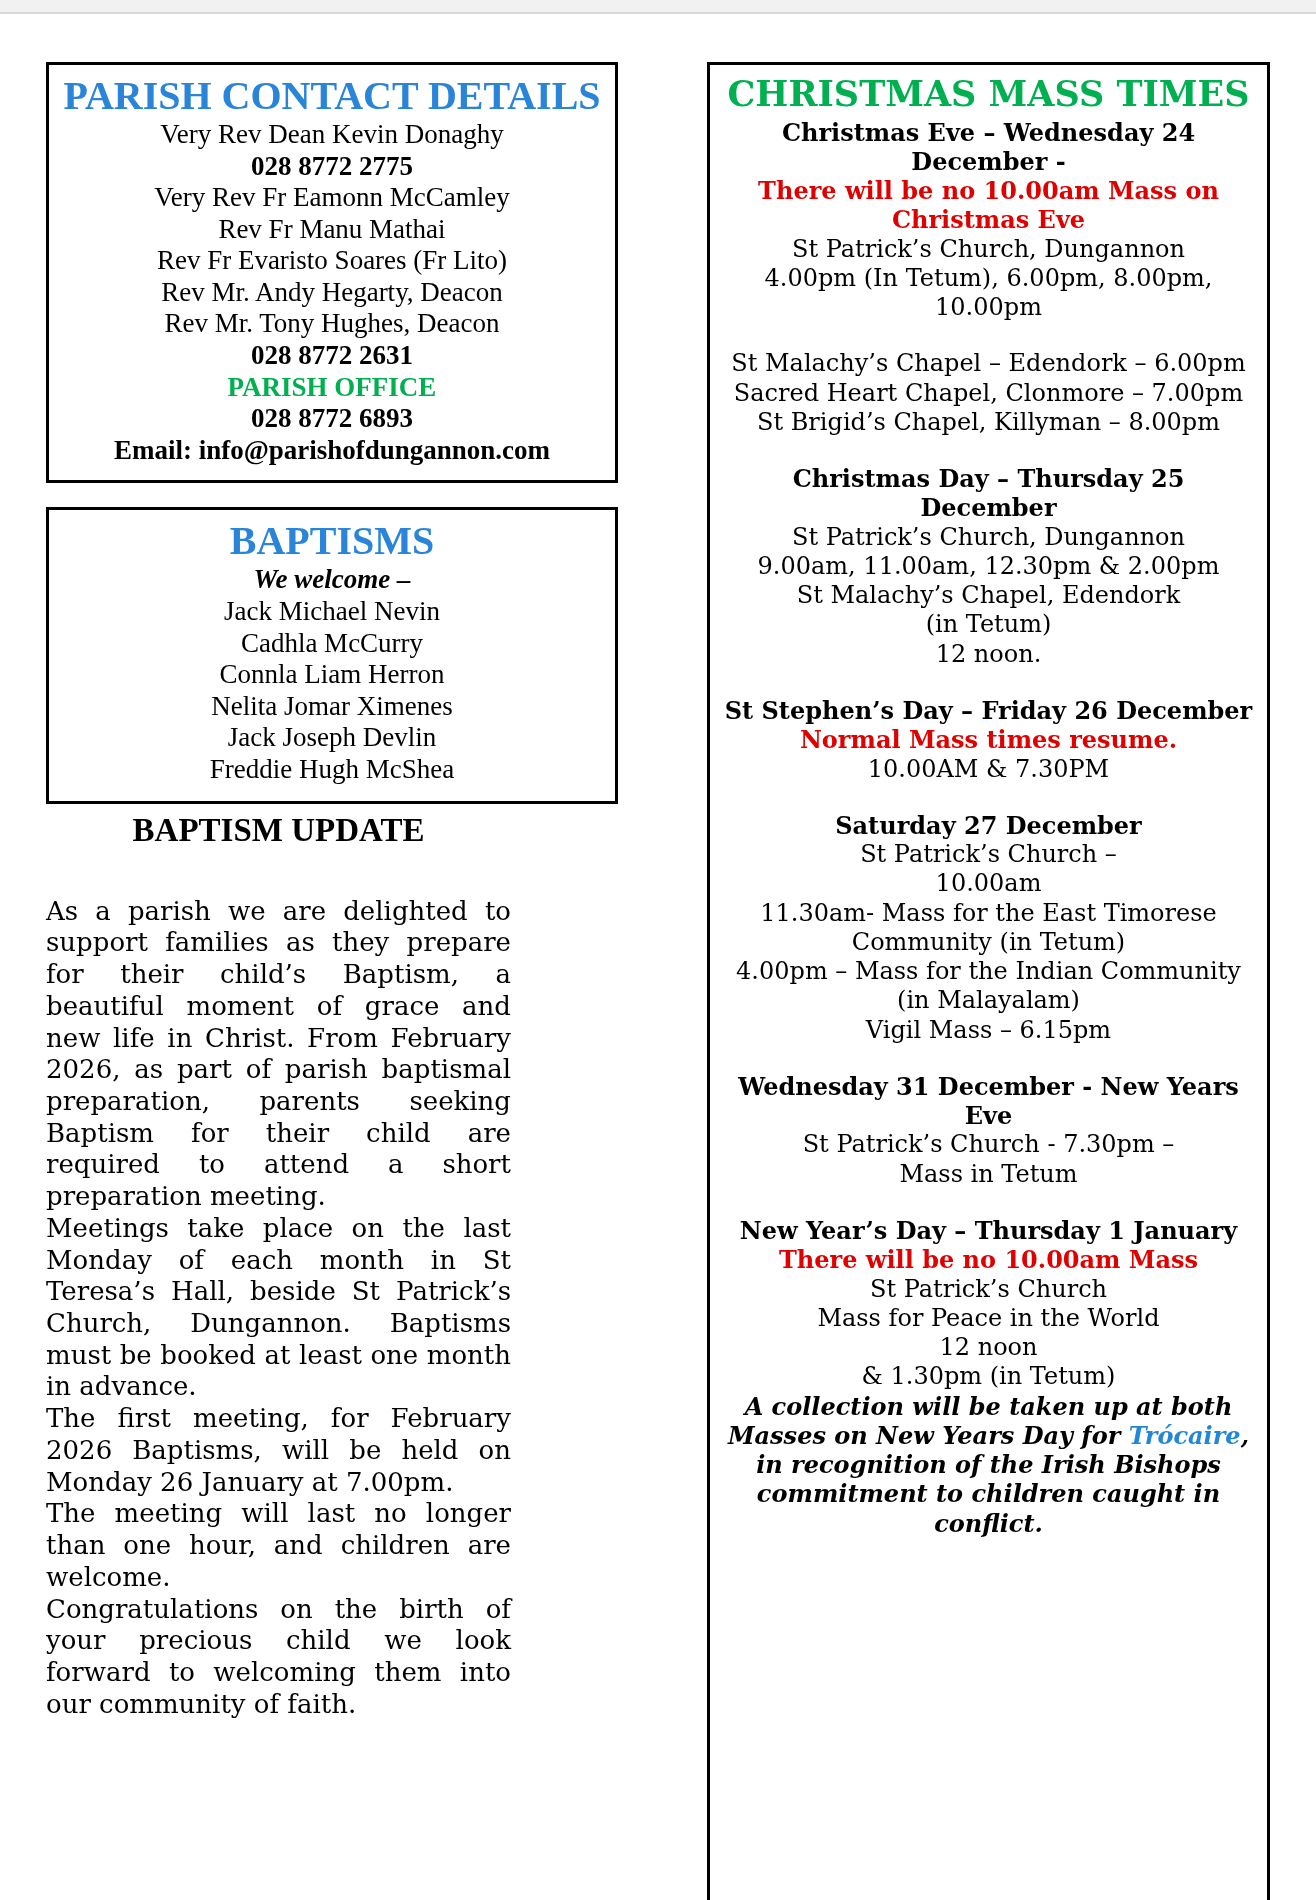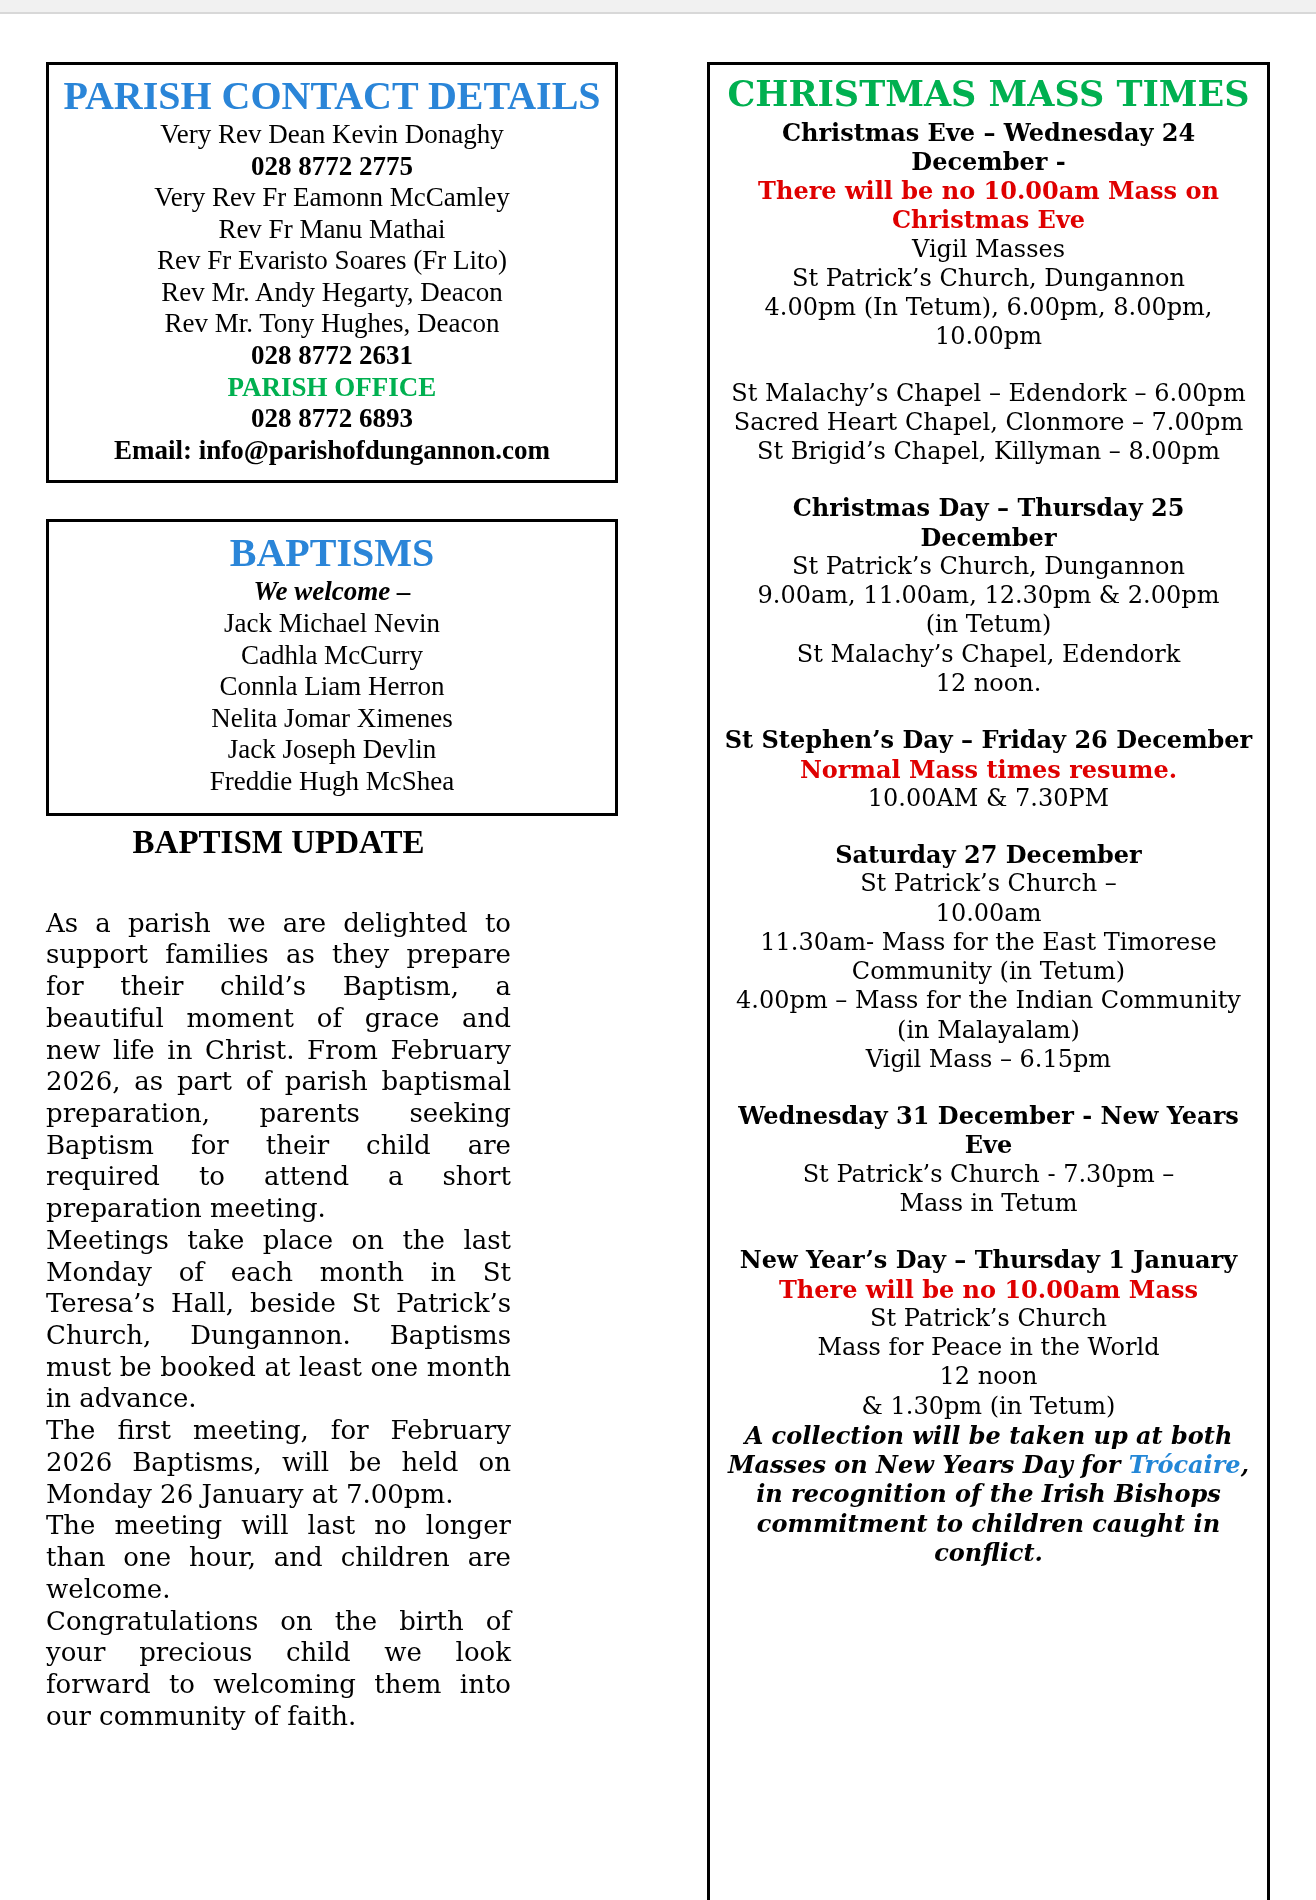--- a/index.html
+++ b/index.html
@@ -7,21 +7,21 @@
          font-family:"Liberation Serif", serif; color:#000; }
   .top-bar { height:12px; background:#f1f1f1; border-bottom:2px solid #d8d8d8; }
   .content { display:flex; gap:89px; padding:48px 0 0 46px; }
   .col-left { width:572px; flex:none; }
   .col-right { width:563px; flex:none; }
 
   .box { border:3px solid #000; box-sizing:border-box; background:#fff; }
 
   
   .contact-box { padding:8px 12px 14px; text-align:center; }
-  .baptisms-box { margin-top:36px; padding:8px 12px 16px; text-align:center; }
+  .baptisms-box { margin-top:24px; padding:8px 12px 16px; text-align:center; }
   .box-title { font-size:40px; font-weight:bold; color:#2a85d8; line-height:1.15; }
   .cline { font-size:27px; line-height:1.17; }
   .b { font-weight:bold; }
   .bi { font-weight:bold; font-style:italic; }
   .green { color:#00b050; }
   .intro { margin-top:4px; }
 
   .update-heading { font-size:33px; font-weight:bold; 
                     text-align:center; width:465px; margin:8px 0 4px; line-height:1.1; }
   .update-text { font-family:"DejaVu Serif", serif; font-size:26px; line-height:1.22;
@@ -90,40 +90,39 @@
   <div class="col-right">
     <div class="box mass-box">
       <div class="mass-title">CHRISTMAS MASS TIMES</div>
 
       <div class="section first">
         <div class="h">
           <span>Christmas Eve – Wednesday 24</span><br>
           <span>December -</span>
         </div>
         <div class="red">There will be no 10.00am Mass on Christmas Eve</div>
-        <div class="ln">Vigil Masses</div>
         <div class="ln">St Patrick’s Church, Dungannon</div>
         <div class="ln">4.00pm (In Tetum), 6.00pm, 8.00pm, 10.00pm</div>
       </div>
 
       <div class="section">
         <div class="ln">St Malachy’s Chapel – Edendork – 6.00pm</div>
         <div class="ln">Sacred Heart Chapel, Clonmore – 7.00pm</div>
         <div class="ln">St Brigid’s Chapel, Killyman – 8.00pm</div>
       </div>
 
       <div class="section">
         <div class="h">
           <span>Christmas Day – Thursday 25</span><br>
           <span>December</span>
         </div>
         <div class="ln">St Patrick’s Church, Dungannon</div>
         <div class="ln">9.00am, 11.00am, 12.30pm &amp; 2.00pm</div>
+        <div class="ln">St Malachy’s Chapel, Edendork</div>
         <div class="ln">(in Tetum)</div>
-        <div class="ln">St Malachy’s Chapel, Edendork</div>
         <div class="ln">12 noon.</div>
       </div>
 
       <div class="section">
         <div class="h">St Stephen’s Day – Friday 26 December</div>
         <div class="red">Normal Mass times resume.</div>
         <div class="ln">10.00AM &amp; 7.30PM</div>
       </div>
 
       <div class="section">

